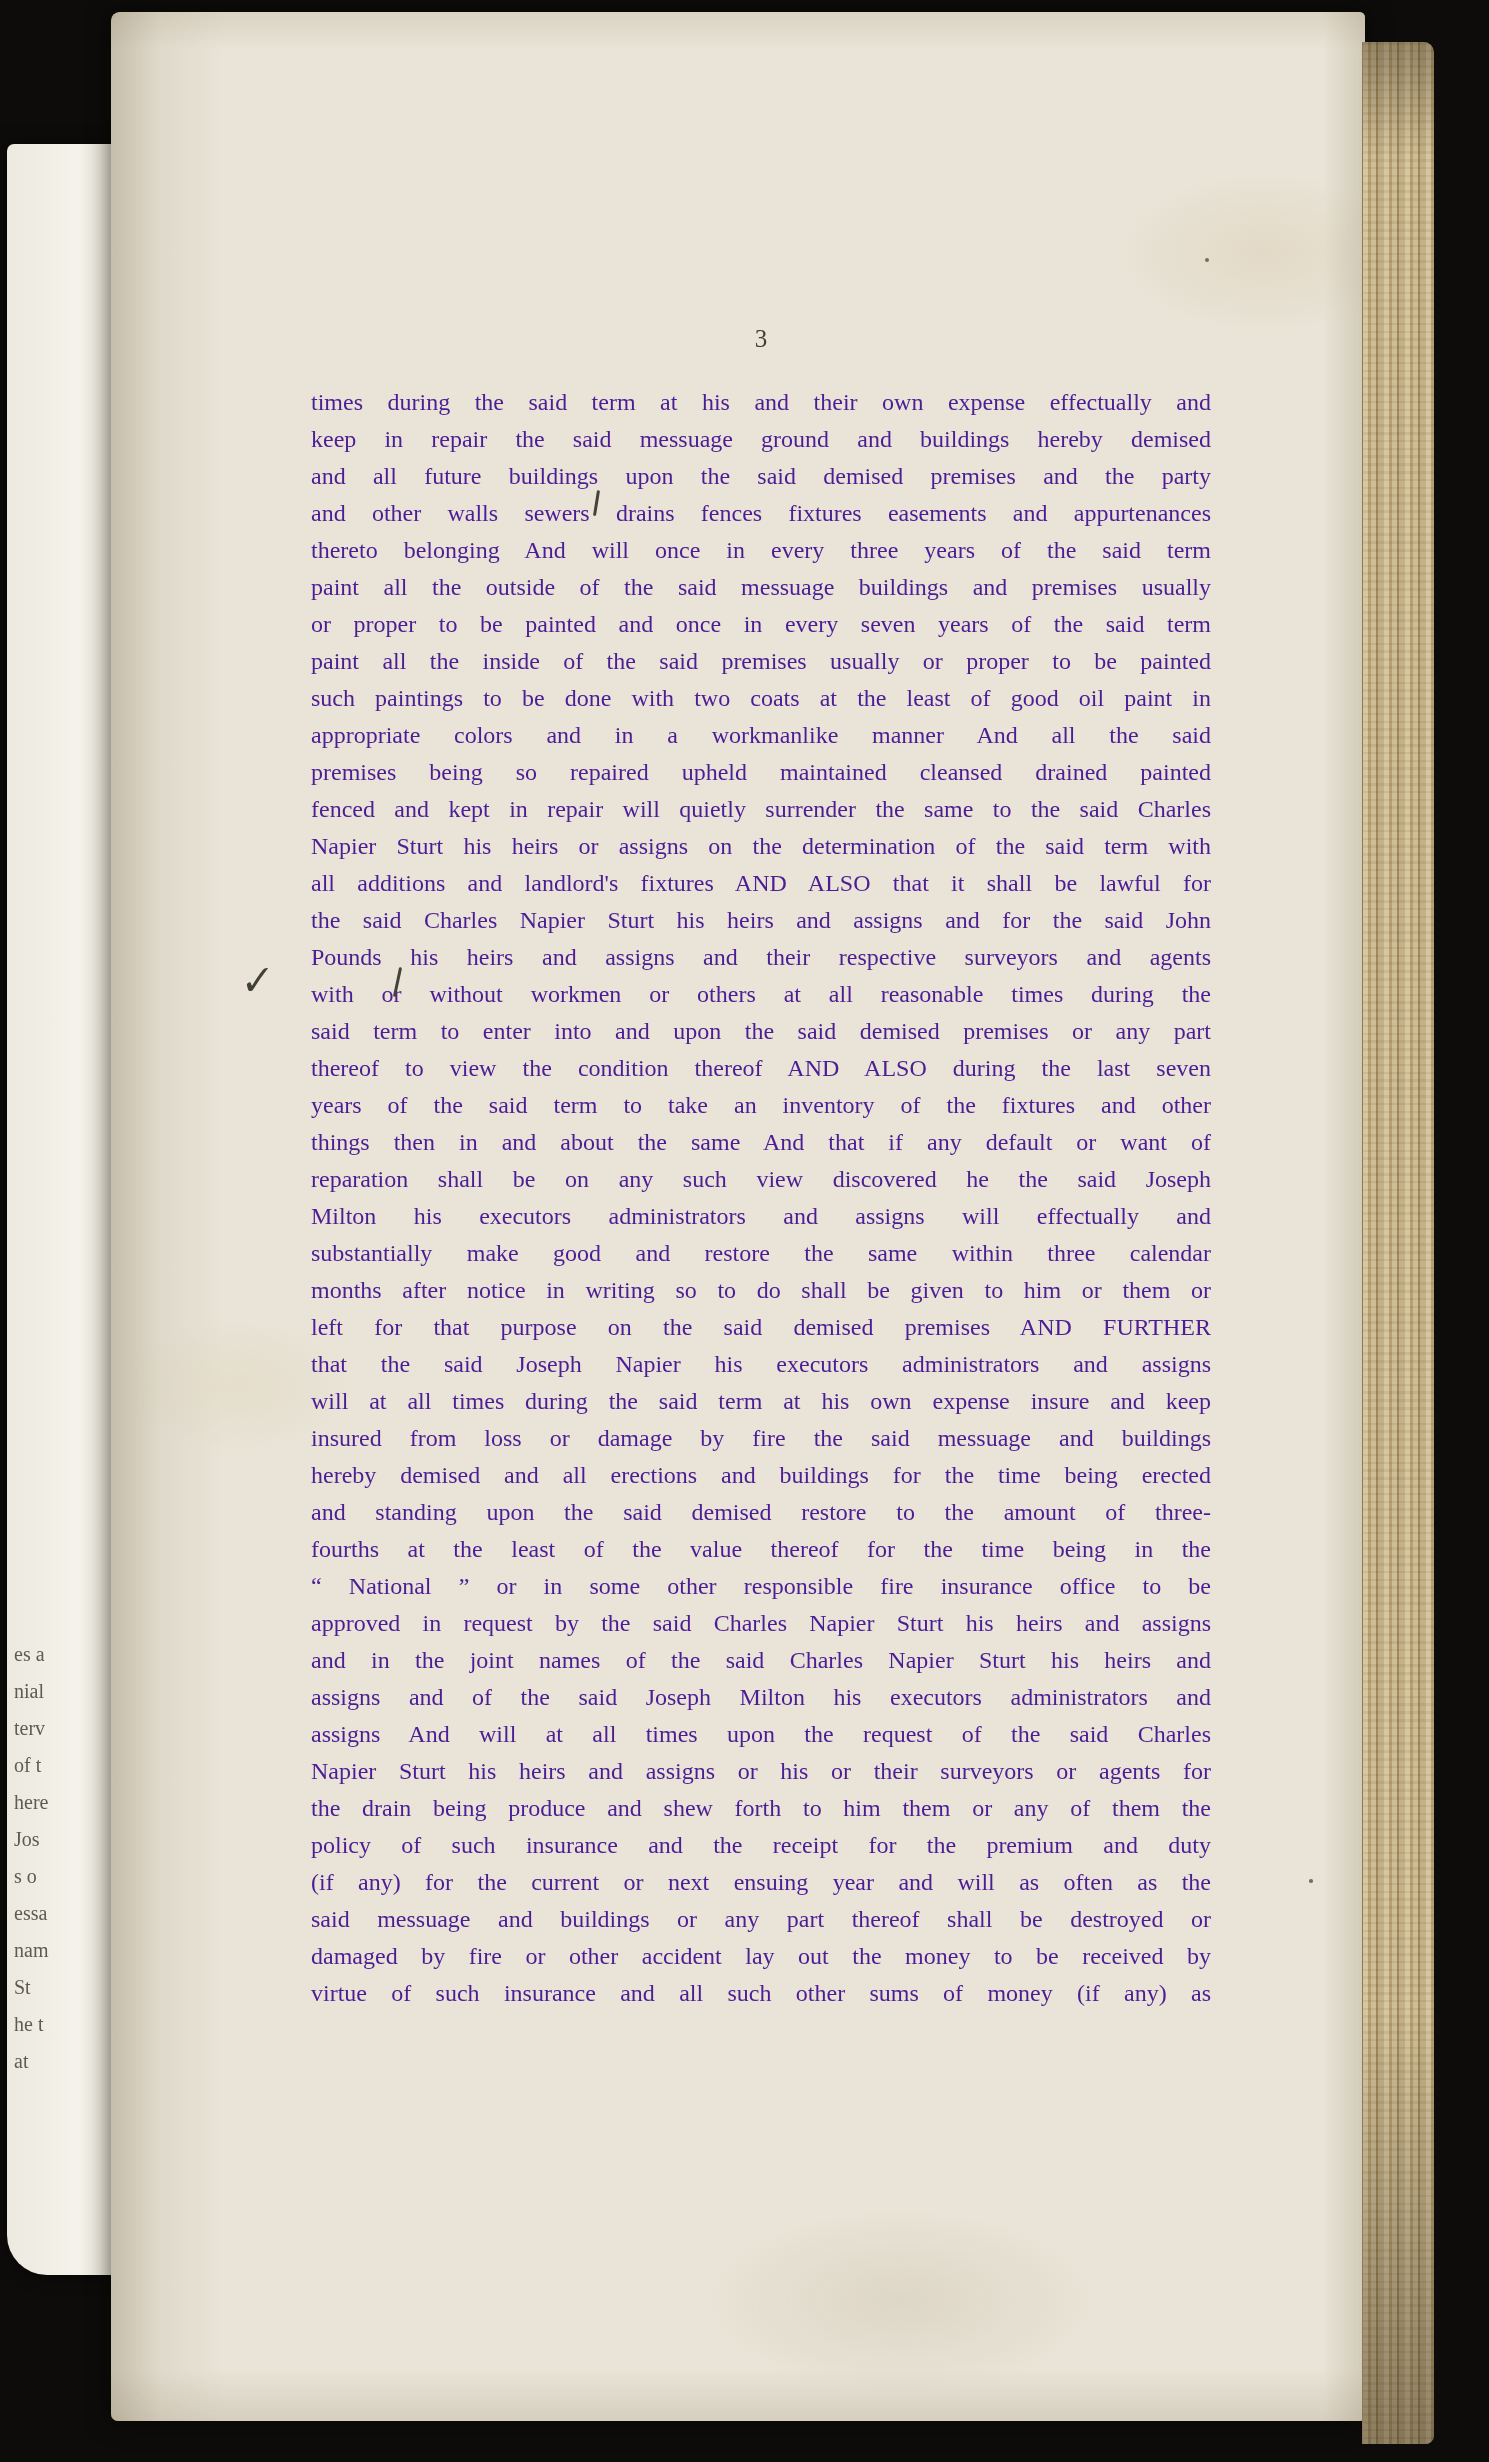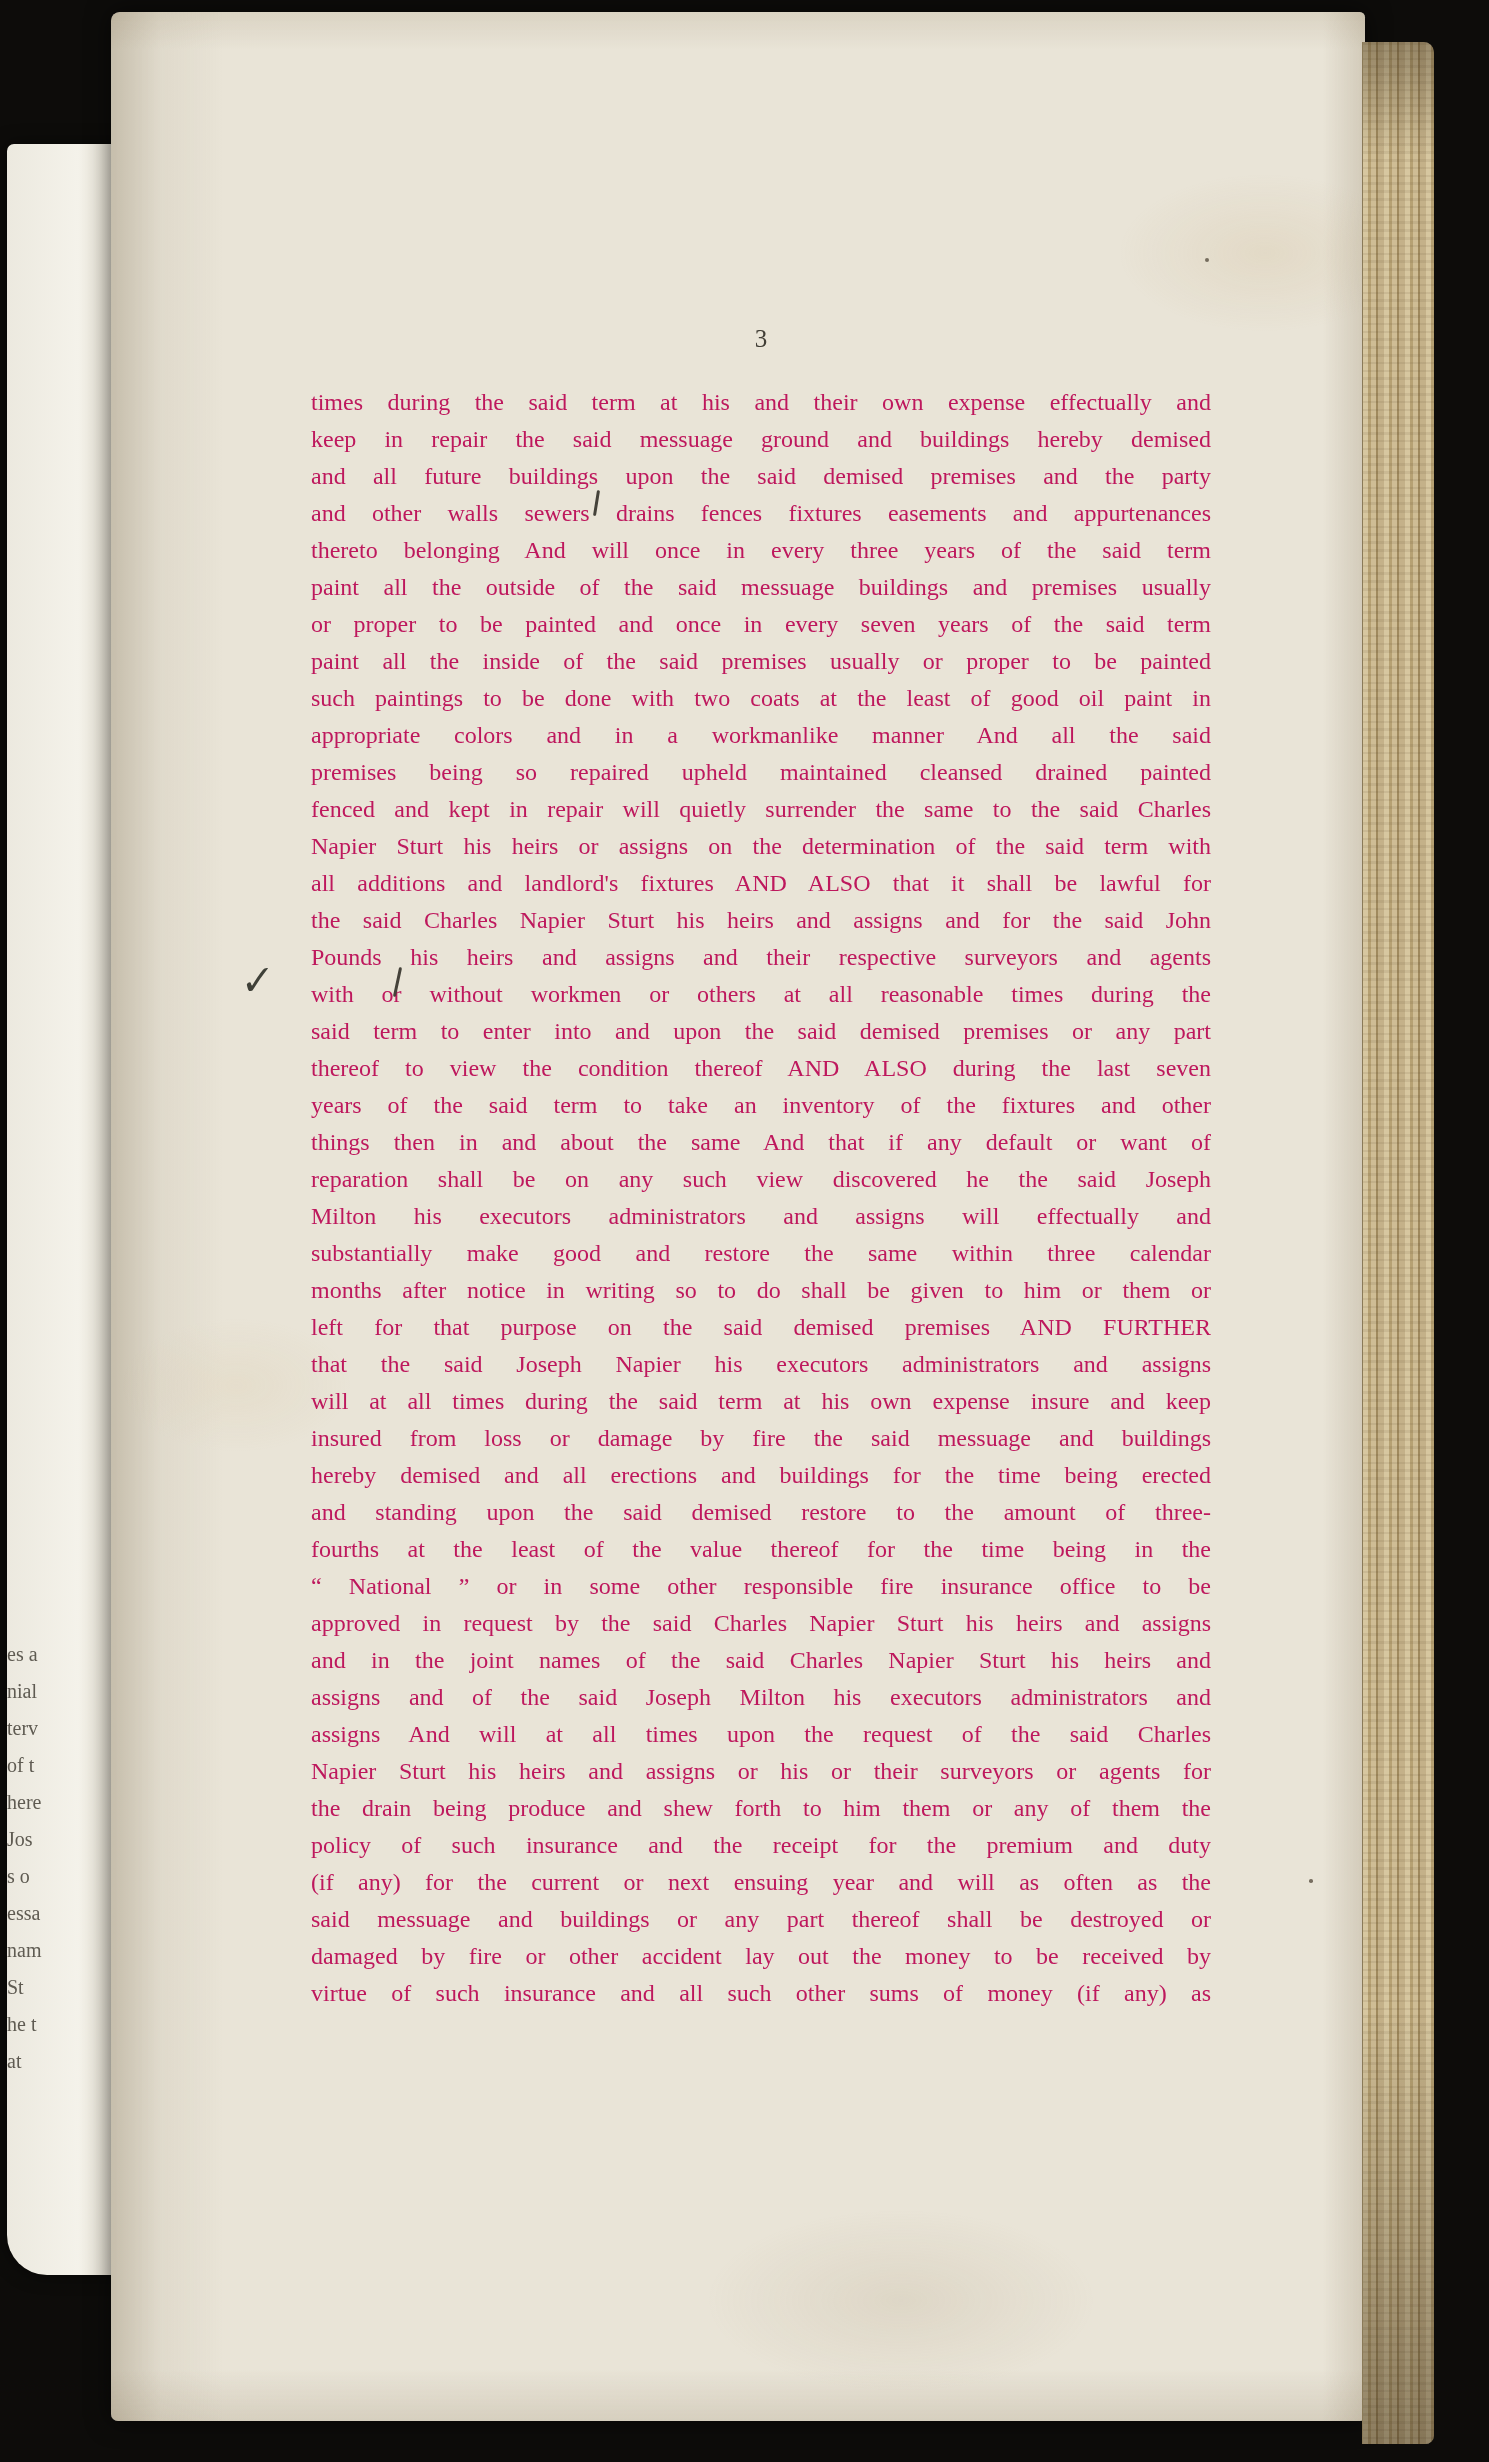--- a/index.html
+++ b/index.html
@@ -24,20 +24,21 @@
     box-shadow: 0 0 17.4px rgba(0,0,0,.55);
   }
   .fragments {
     position: absolute;
     left: 0; top: 1492px; width: 100%;
     color: #5f5b52;
     font-size: 20px;
   }
   .fragment {
     height: 37px; line-height: 37px;
+    padding-left: 7px;
     overflow: hidden; white-space: nowrap;
   }
 
   
   .page {
     position: absolute;
     left: 111px; top: 12px;
     width: 1254px; height: 2409px;
     background: #e9e4d7;
     border-radius: 8.7px 5.2px 5.2px 7px;
@@ -148,21 +149,21 @@
         <div class="fragment">nam</div>
         <div class="fragment">St</div>
         <div class="fragment">he t</div>
         <div class="fragment">at</div>
       </div>
   </div>
 
   <div class="page" style="background: rgb(233, 228, 215);">
     <div class="page-number">3</div>
 
-    <div class="text-block" style="color: #be185d;">
+    <div class="text-block" style="color: #4c1d95;">
         <div class="line">times during the said term at his and their own expense effectually and</div>
         <div class="line">keep in repair the said messuage ground and buildings hereby demised</div>
         <div class="line">and all future buildings upon the said demised premises and the party</div>
         <div class="line">and other walls sewers drains fences fixtures easements and appurtenances</div>
         <div class="line">thereto belonging And will once in every three years of the said term</div>
         <div class="line">paint all the outside of the said messuage buildings and premises usually</div>
         <div class="line">or proper to be painted and once in every seven years of the said term</div>
         <div class="line">paint all the inside of the said premises usually or proper to be painted</div>
         <div class="line">such paintings to be done with two coats at the least of good oil paint in</div>
         <div class="line">appropriate colors and in a workmanlike manner And all the said</div>

